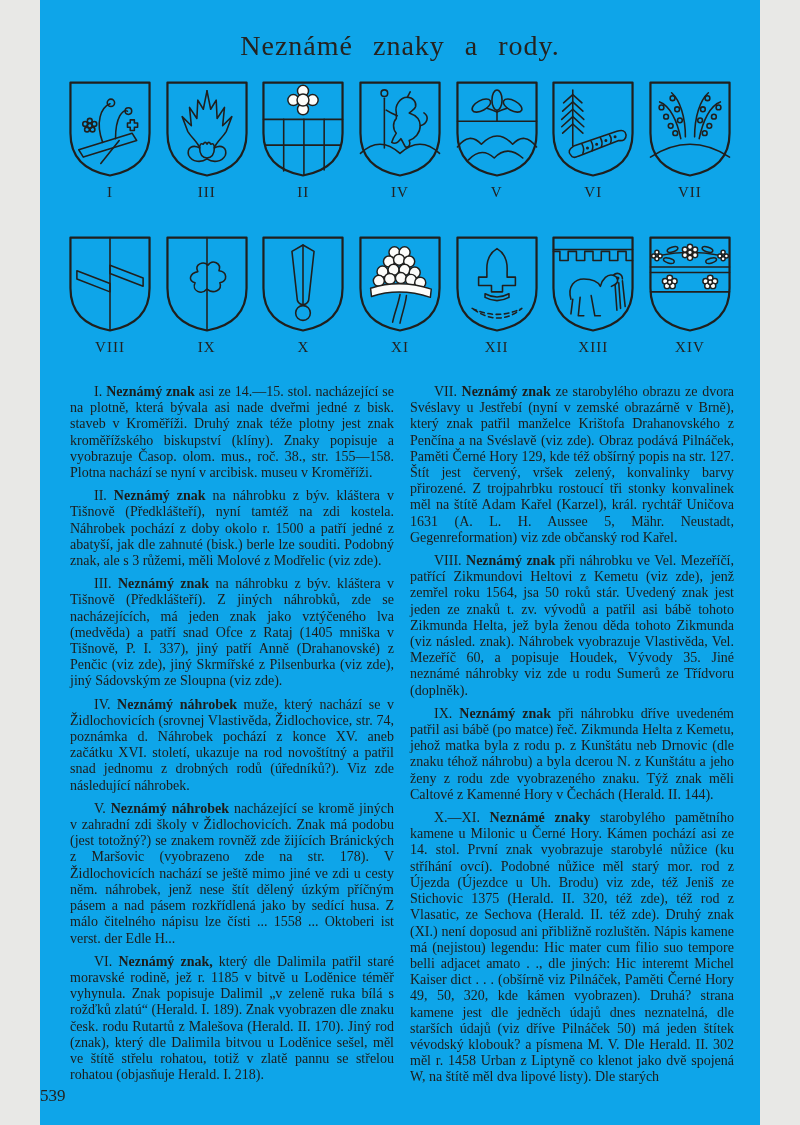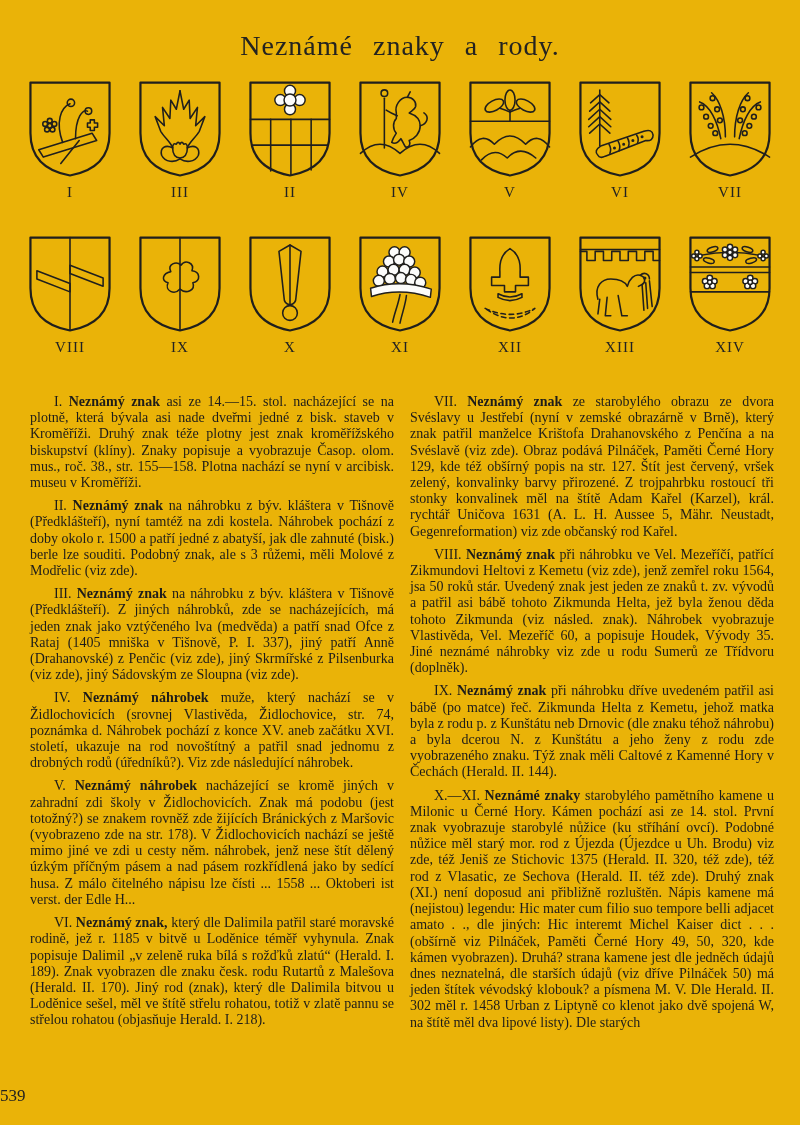--- a/index.html
+++ b/index.html
@@ -1,20 +1,20 @@
 <!DOCTYPE html>
 <html><head>
 <meta charset="utf-8">
 <style>
   html,body{margin:0;padding:0;background:#e8e8e6;}
   .page{
     position:relative;
-    width:800px;height:1125px;
+    width:720px;height:1125px;
     margin:0 auto;
-    background:#eab308;
+    background:#0ea5e9;
     color:#1d1c1a;
     font-family:"Liberation Serif","DejaVu Serif",serif;
     overflow:hidden;
   }
   .title{
     text-align:center;
     padding-top:30px;
     font-size:28px;
     letter-spacing:1px;
     word-spacing:12px;
@@ -35,21 +35,21 @@
     margin-top:3px;
     color:#222;
   }
   .sh{stroke:#201f1d;fill:none;stroke-width:2.4;stroke-linejoin:round;stroke-linecap:round;}
   .ch{stroke:#201f1d;fill:none;stroke-width:1.7;stroke-linejoin:round;stroke-linecap:round;}
   .chf{stroke:#201f1d;fill:#fcfcfa;stroke-width:1.6;stroke-linejoin:round;}
   .columns{
     display:flex;
     gap:16px;
     padding:0 26px 0 30px;
-    margin-top:38px;
+    margin-top:28px;
     height:700px;
     overflow:hidden;
   }
   .col{flex:1;font-size:14px;line-height:16.2px;text-align:justify;}
   .col p{margin:0 0 7px 0;text-indent:24px;}
   .col p b{font-weight:bold;}
   .pagenum{
     position:absolute;
     top:1086px;left:0;width:780px;
     font-size:17px;

